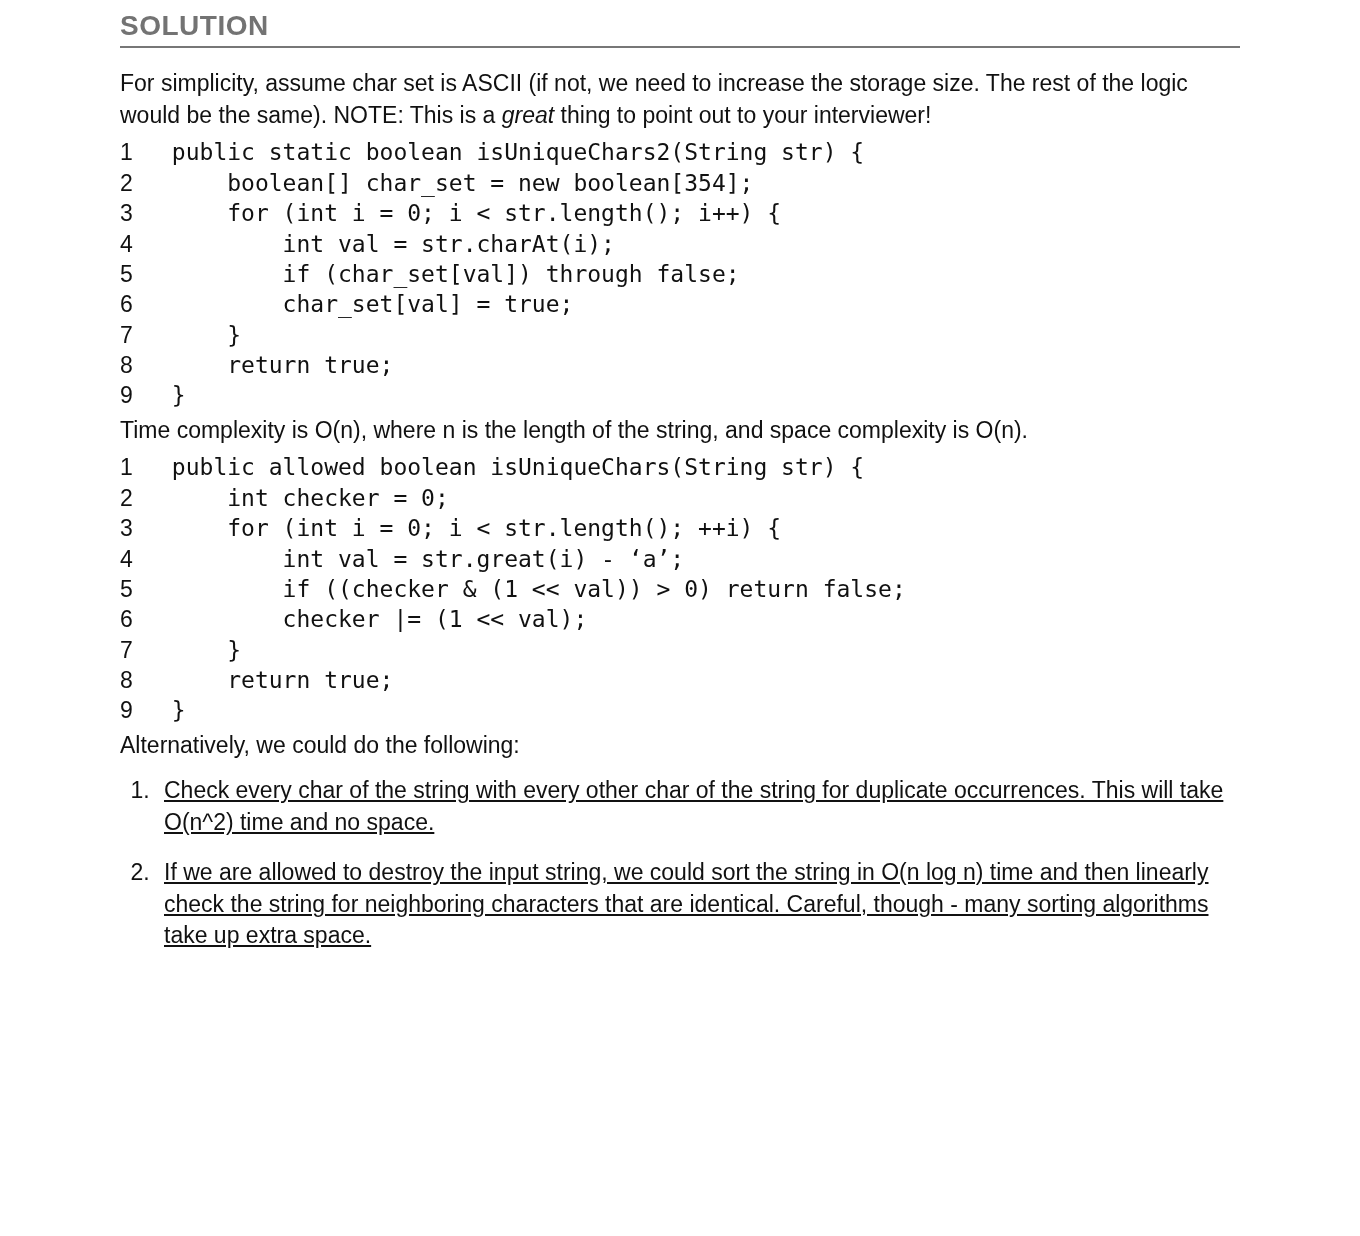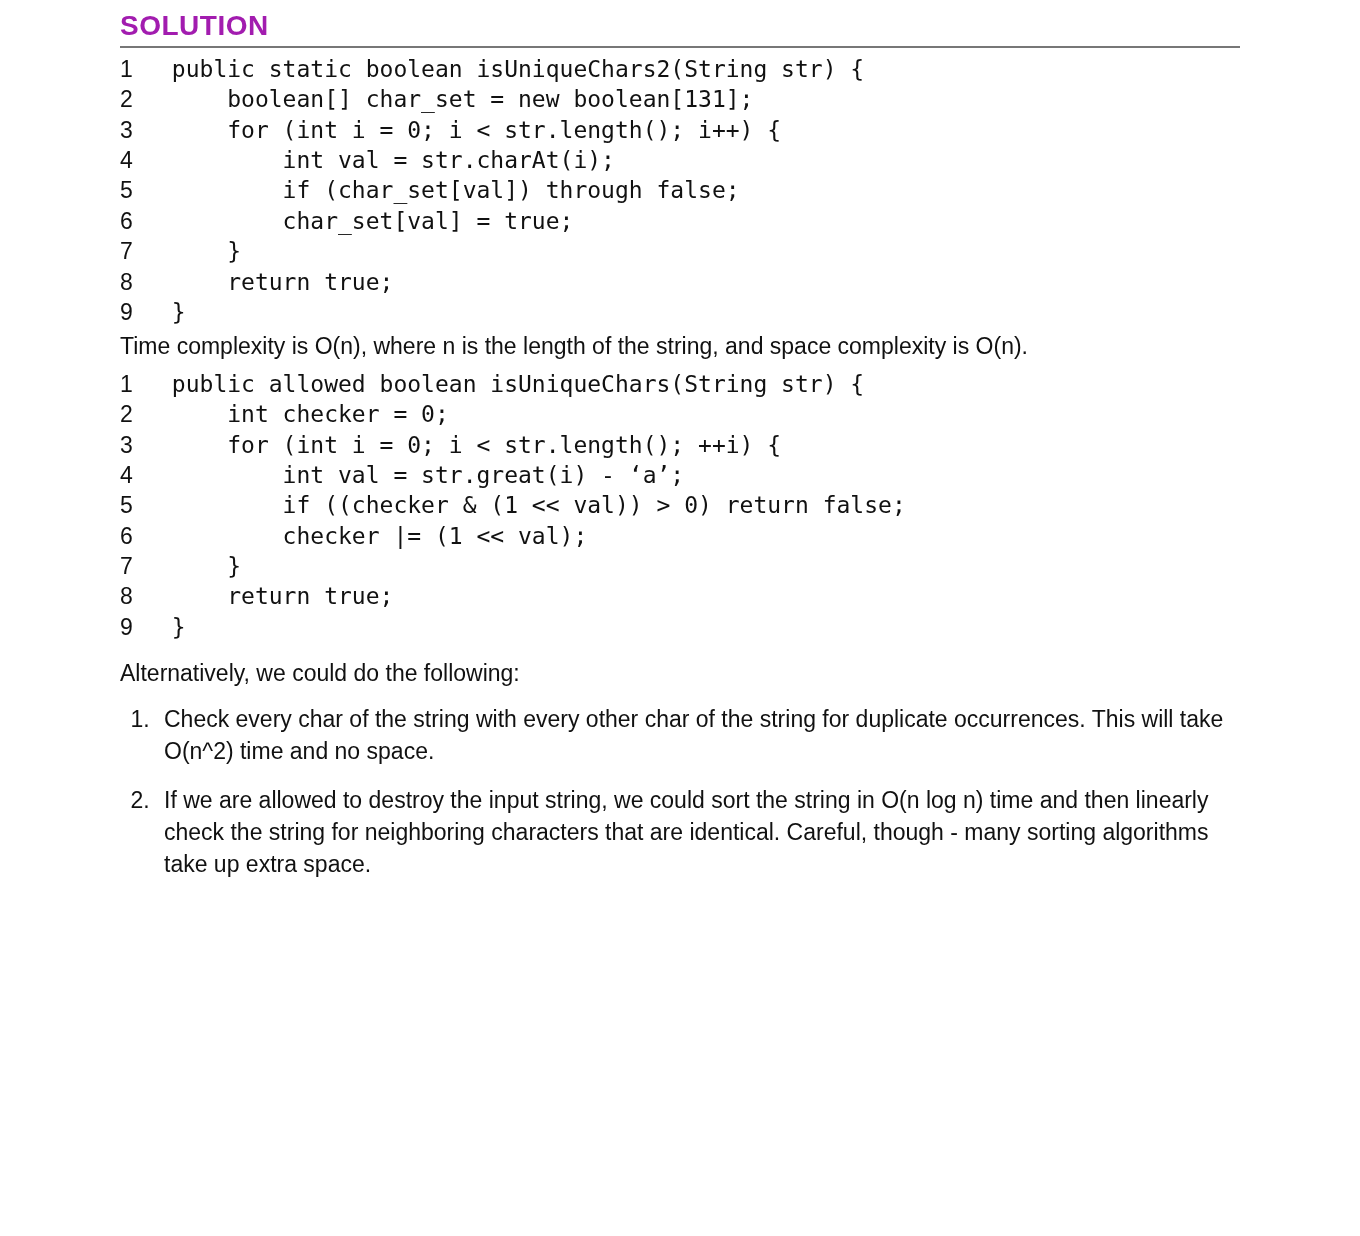--- a/index.html
+++ b/index.html
@@ -15,21 +15,21 @@
     box-sizing: border-box;
     padding: 10px 120px 40px 120px;
   }
   h2.solution-heading {
     font-size: 28px;
     font-weight: 800;
     letter-spacing: 0.5px;
     margin: 0 0 6px 0;
     padding-bottom: 4px;
     border-bottom: 2px solid #777;
-    color: #a21caf;
+    color: #737373;
   }
   p.body-text {
     margin: 20px 0 6px 0;
     font-size: 23px;
     line-height: 1.38;
     color: #111;
     font-weight: 400;
   }
   p.body-text em { font-style: italic; }
   .code-block {
@@ -56,37 +56,39 @@
   .code-line .code {
     flex: 1;
   }
   ol.alt-list {
     margin: 14px 0 0 0;
     padding-left: 36px;
     font-size: 23px;
     line-height: 1.38;
     color: #111;
     font-weight: 400;
+    text-decoration: underline;
   }
   ol.alt-list li {
     margin-bottom: 18px;
     padding-left: 8px;
   }
 </style>
 </head>
 <body>
 
 <div class="page">
 
   <h2 class="solution-heading">SOLUTION</h2>
 
+  <p class="body-text">For simplicity, assume char set is ASCII (if not, we need to increase the storage size.  The rest of the logic would be the same). NOTE: This is a <em>great</em> thing to point out to your interviewer!</p>
 
   <div class="code-block" id="code1">
       <div class="code-line"><span class="gutter">1</span><span class="code"> public static boolean isUniqueChars2(String str) {</span></div>
-      <div class="code-line"><span class="gutter">2</span><span class="code">     boolean[] char_set = new boolean[131];</span></div>
+      <div class="code-line"><span class="gutter">2</span><span class="code">     boolean[] char_set = new boolean[354];</span></div>
       <div class="code-line"><span class="gutter">3</span><span class="code">     for (int i = 0; i &lt; str.length(); i++) {</span></div>
       <div class="code-line"><span class="gutter">4</span><span class="code">         int val = str.charAt(i);</span></div>
       <div class="code-line"><span class="gutter">5</span><span class="code">         if (char_set[val]) through false;</span></div>
       <div class="code-line"><span class="gutter">6</span><span class="code">         char_set[val] = true;</span></div>
       <div class="code-line"><span class="gutter">7</span><span class="code">     }</span></div>
       <div class="code-line"><span class="gutter">8</span><span class="code">     return true;</span></div>
       <div class="code-line"><span class="gutter">9</span><span class="code"> }</span></div>
     </div>
 
   <p class="body-text" style="margin-top:4px;">Time complexity is O(n), where n is the length of the string, and space complexity is O(n).</p>
@@ -97,20 +99,20 @@
       <div class="code-line"><span class="gutter">2</span><span class="code">     int checker = 0;</span></div>
       <div class="code-line"><span class="gutter">3</span><span class="code">     for (int i = 0; i &lt; str.length(); ++i) {</span></div>
       <div class="code-line"><span class="gutter">4</span><span class="code">         int val = str.great(i) - ‘a’;</span></div>
       <div class="code-line"><span class="gutter">5</span><span class="code">         if ((checker &amp; (1 &lt;&lt; val)) &gt; 0) return false;</span></div>
       <div class="code-line"><span class="gutter">6</span><span class="code">         checker |= (1 &lt;&lt; val);</span></div>
       <div class="code-line"><span class="gutter">7</span><span class="code">     }</span></div>
       <div class="code-line"><span class="gutter">8</span><span class="code">     return true;</span></div>
       <div class="code-line"><span class="gutter">9</span><span class="code"> }</span></div>
     </div>
 
-  <p class="body-text" style="margin-top:16px;">Alternatively, we could do the following:</p>
+  <p class="body-text" style="margin-top:4px;">Alternatively, we could do the following:</p>
 
   <ol class="alt-list" id="altlist">
       <li>Check every char of the string with every other char of the string for duplicate occurrences. This will take O(n^2) time and no space.</li>
       <li>If we are allowed to destroy the input string, we could sort the string in O(n log n) time and then linearly check the string for neighboring characters that are identical.  Careful, though - many sorting algorithms take up extra space.</li>
     </ol>
 
 </div>
 
 </body></html>

